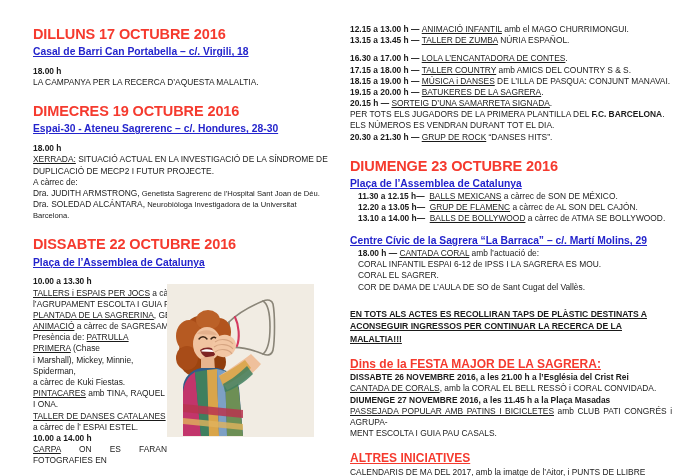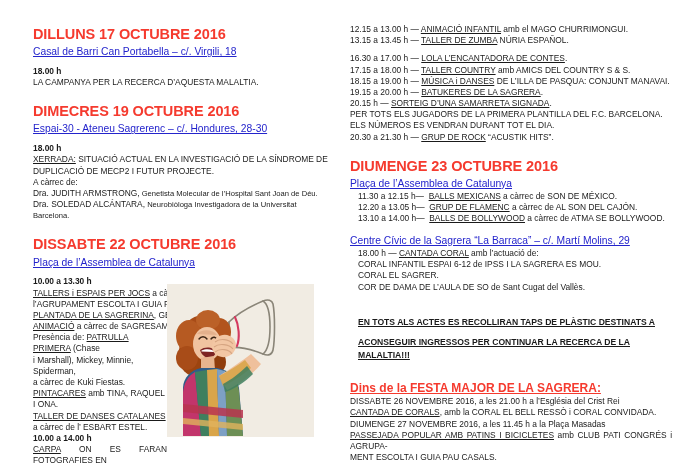--- a/index.html
+++ b/index.html
@@ -33,53 +33,53 @@
     color: #f53a2e;
     font-weight: bold;
     font-size: 14.5px;
     letter-spacing: -0.1px;
     line-height: 1.18;
     margin: 0;
     white-space: nowrap;
   }
   .venue {
     color: #2424cc;
-    font-weight: normal;
+    font-weight: bold;
     font-size: 10.3px;
     text-decoration: underline;
     line-height: 1.25;
     margin: 0;
     white-space: nowrap;
   }
   .time {
     font-weight: bold;
     font-size: 8.4px;
     line-height: 1.33;
     margin: 0;
   }
   .line {
     font-size: 8.4px;
     line-height: 1.33;
     margin: 0;
   }
   .u { text-decoration: underline; text-align: center; }
-  .b { font-weight: normal; }
+  .b { font-weight: bold; }
   .sm { font-size: 7.6px; }
   .just { text-align: justify; }
   .gap-s  { height: 7px; }
   .gap-m  { height: 11px; }
   .gap-l  { height: 15px; }
 
   
   .notice {
     font-size: 8.6px;
     font-weight: bold;
     line-height: 1.45;
     text-decoration: underline;
-    margin: 8px;
+    margin: 0;
   }
   .red-head {
     color: #f53a2e;
     font-weight: bold;
     font-size: 12px;
     text-decoration: underline;
     line-height: 1.35;
     margin: 0;
   }
 
@@ -118,21 +118,21 @@
 
     <div>
       <div class="day-head">DIMECRES 19 OCTUBRE 2016</div>
       <div style="height:3px"></div>
       <div class="venue">Espai-30 - Ateneu Sagrerenc – c/. Hondures, 28-30</div>
       <div class="gap-s"></div>
       <div class="time">18.00 h</div>
       <div class="line"><span class="u">XERRADA:</span><span> SITUACIÓ ACTUAL EN LA INVESTIGACIÓ DE LA SÍNDROME DE</span></div>
       <div class="line">DUPLICACIÓ DE MECP2 I FUTUR PROJECTE.</div>
       <div class="line">A càrrec de:</div>
-      <div class="line"><span>Dra. JUDITH ARMSTRONG,</span><span class="sm"> Genetista Molecular de l’Hospital Sant Joan de Déu.</span></div>
+      <div class="line"><span>Dra. JUDITH ARMSTRONG,</span><span class="sm"> Genetista Sagrerenc de l’Hospital Sant Joan de Déu.</span></div>
       <div class="line"><span>Dra. SOLEDAD ALCÁNTARA,</span><span class="sm"> Neurobiòloga Investigadora de la Universitat Barcelona.</span></div>
     </div>
 
     <div class="gap-l"></div>
 
     <div>
       <div class="day-head">DISSABTE 22 OCTUBRE 2016</div>
       <div style="height:3px"></div>
       <div class="venue">Plaça de l’Assemblea de Catalunya</div>
       <div class="gap-s"></div>
@@ -145,21 +145,21 @@
 
       <div class="line"><span class="u">ANIMACIÓ</span><span> a càrrec de SAGRESAMBA.</span></div>
 
       <div class="line narrow"><span>Presència  de:  </span><span class="u">PATRULLA PRIMERA</span><span> (Chase</span></div>
       <div class="line narrow">i Marshall),  Mickey,  Minnie,  Spiderman,</div>
       <div class="line narrow">a càrrec de Kuki Fiestas.</div>
 
       <div class="line narrow"><span class="u">PINTACARES</span><span> amb TINA, RAQUEL I ONA.</span></div>
 
       <div class="line narrow"><span class="u">TALLER DE DANSES CATALANES</span></div>
-      <div class="line narrow">a càrrec de l’ ESBART ESTEL.</div>
+      <div class="line narrow">a càrrec de l’ ESPAI ESTEL.</div>
 
       <div class="time narrow">10.00 a 14.00 h</div>
       <div class="line narrow just"><span class="u">CARPA</span><span> ON ES FARAN FOTOGRAFIES EN</span></div>
 
     </div>
   </div>
 
   <div class="photo">
     <svg width="147" height="153" viewBox="0 0 147 153" xmlns="http://www.w3.org/2000/svg">
       <rect x="0" y="0" width="147" height="153" fill="#f1ece3"></rect>
@@ -230,21 +230,21 @@
     <div class="gap-s"></div>
 
     <div>
       <div class="line"><span class="b">16.30 a 17.00 h</span><span class="b"> — </span><span class="u">LOLA L’ENCANTADORA DE CONTES</span><span>.</span></div>
       <div class="line"><span class="b">17.15 a 18.00 h</span><span class="b"> — </span><span class="u">TALLER COUNTRY</span><span> amb AMICS DEL COUNTRY S &amp; S.</span></div>
       <div class="line"><span class="b">18.15 a 19.00 h</span><span class="b"> — </span><span class="u">MÚSICA i DANSES</span><span> DE L’ILLA DE PASQUA: CONJUNT MANAVAI.</span></div>
       <div class="line"><span class="b">19.15 a 20.00 h</span><span class="b"> — </span><span class="u">BATUKERES DE LA SAGRERA</span><span>.</span></div>
       <div class="line"><span class="b">20.15 h</span><span class="b"> — </span><span class="u">SORTEIG D’UNA SAMARRETA SIGNADA</span><span>.</span></div>
       <div class="line"><span>PER TOTS ELS JUGADORS DE LA PRIMERA PLANTILLA DEL </span><span class="b">F.C. BARCELONA</span><span>.</span></div>
       <div class="line">ELS NÚMEROS ES VENDRAN DURANT TOT EL DIA.</div>
-      <div class="line"><span class="b">20.30 a 21.30 h</span><span class="b"> — </span><span class="u">GRUP DE ROCK</span><span> “ACUSTIK HITS”.</span></div>
+      <div class="line"><span class="b">20.30 a 21.30 h</span><span class="b"> — </span><span class="u">GRUP DE ROCK</span><span> “DANSES HITS”.</span></div>
     </div>
 
     <div class="gap-l"></div>
 
     <div>
       <div class="day-head">DIUMENGE 23 OCTUBRE 2016</div>
       <div style="height:3px"></div>
       <div class="venue">Plaça de l’Assemblea de Catalunya</div>
       <div class="line" style="padding-left:8px"><span class="b">11.30 a 12.15 h—</span><span>&nbsp; </span><span class="u">BALLS MEXICANS</span><span> a càrrec de SON DE MÉXICO.</span></div>
       <div class="line" style="padding-left:8px"><span class="b">12.20 a 13.05 h—</span><span>&nbsp; </span><span class="u">GRUP DE FLAMENC</span><span> a càrrec de AL SON DEL CAJÓN.</span></div>

